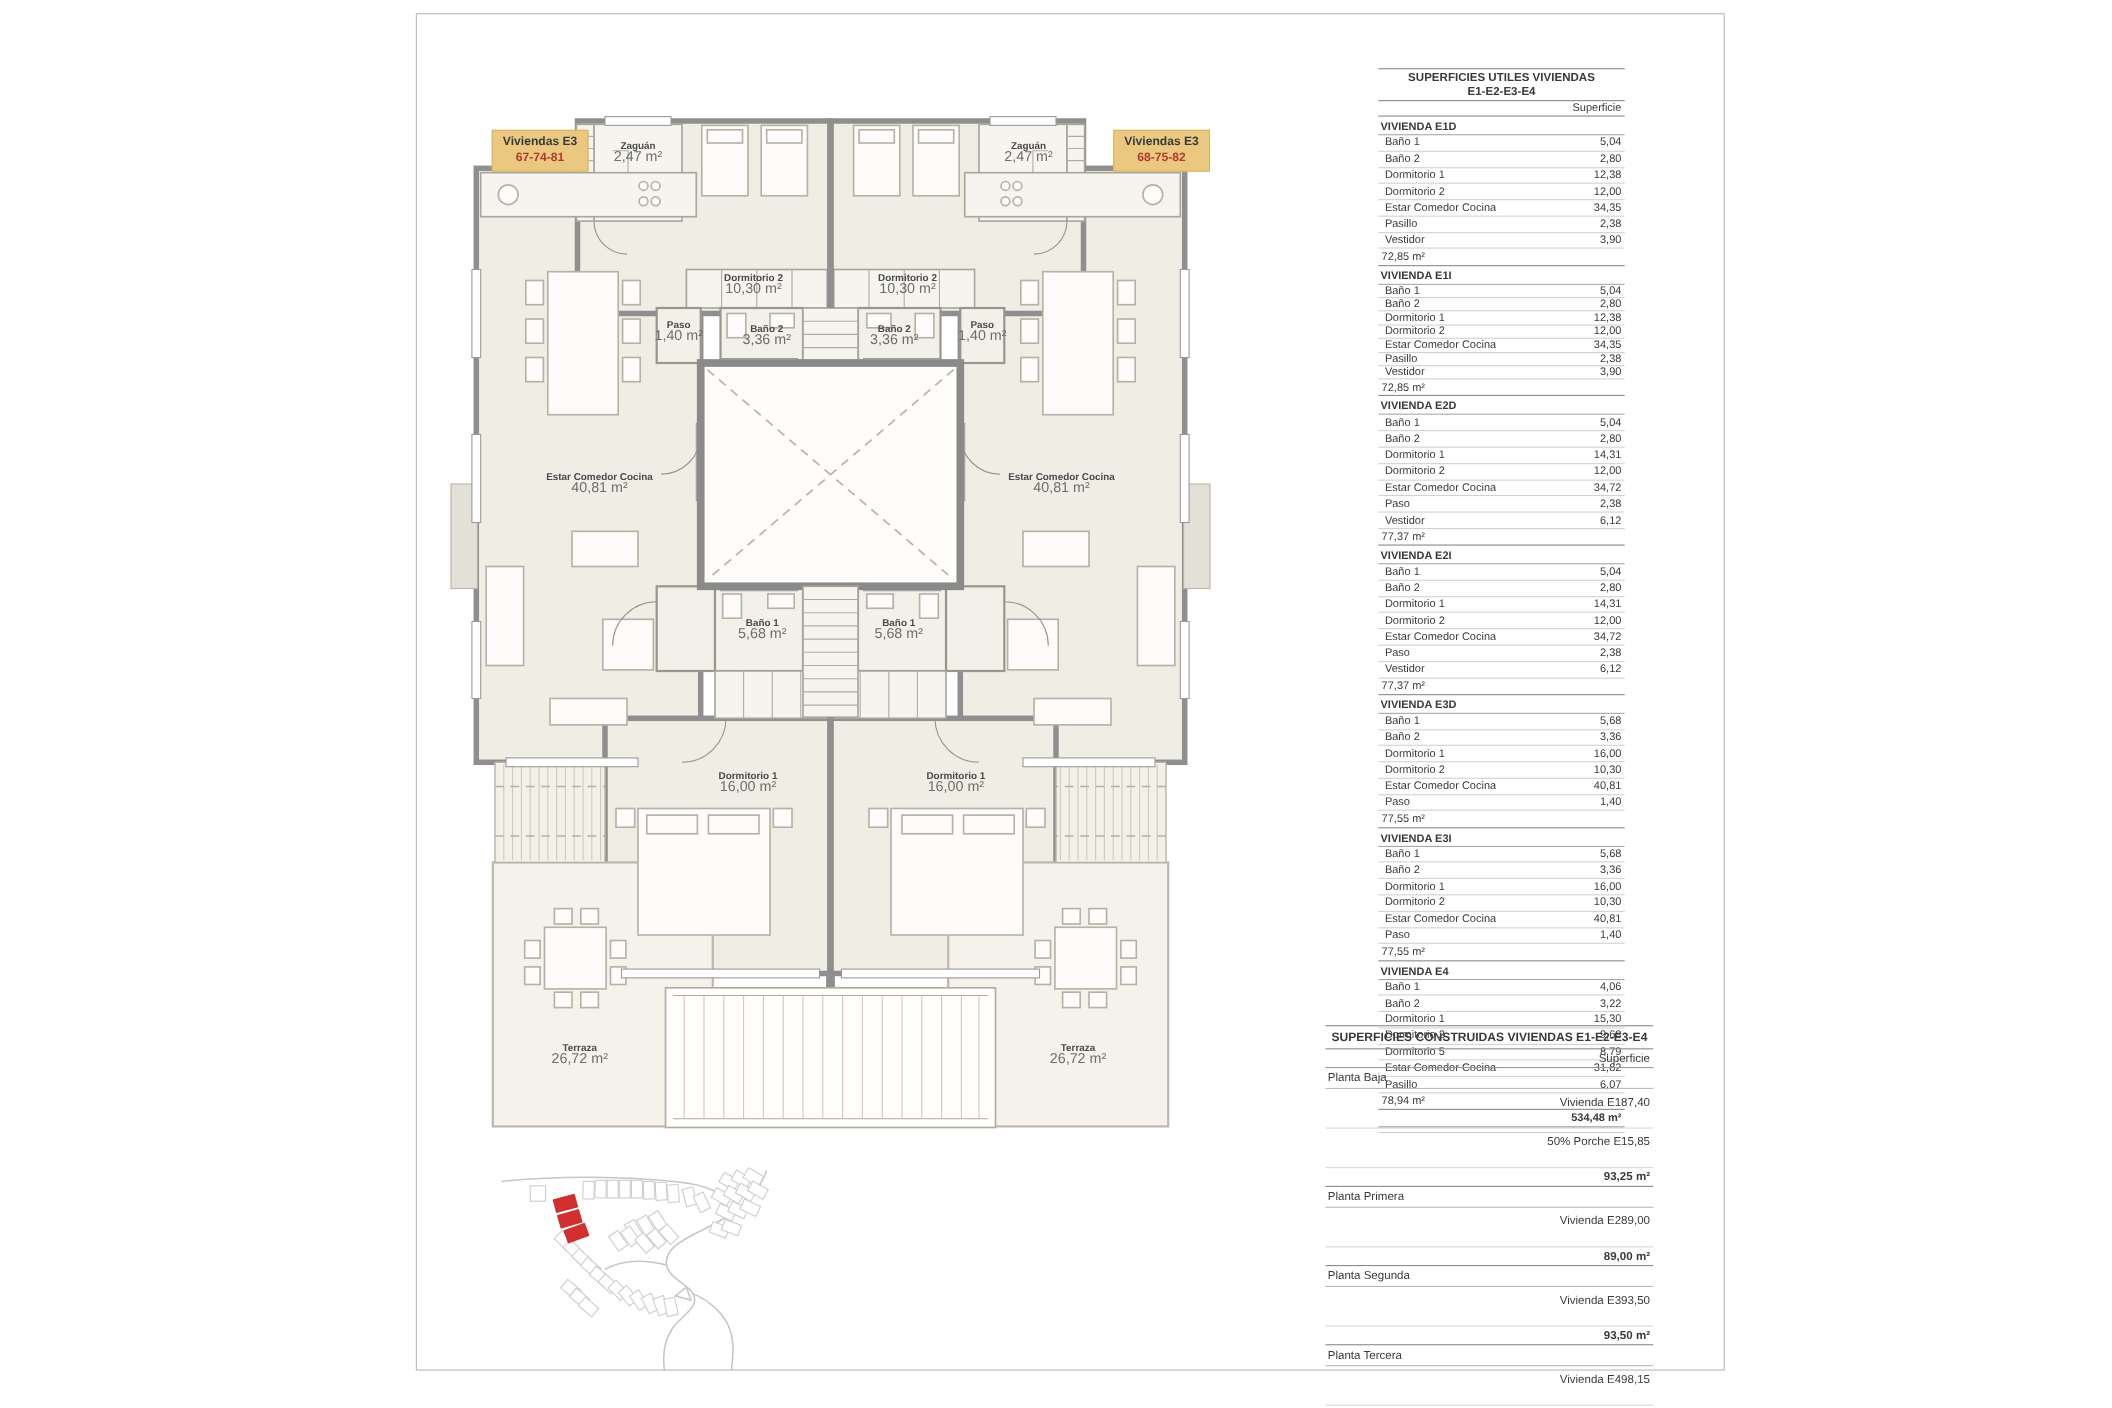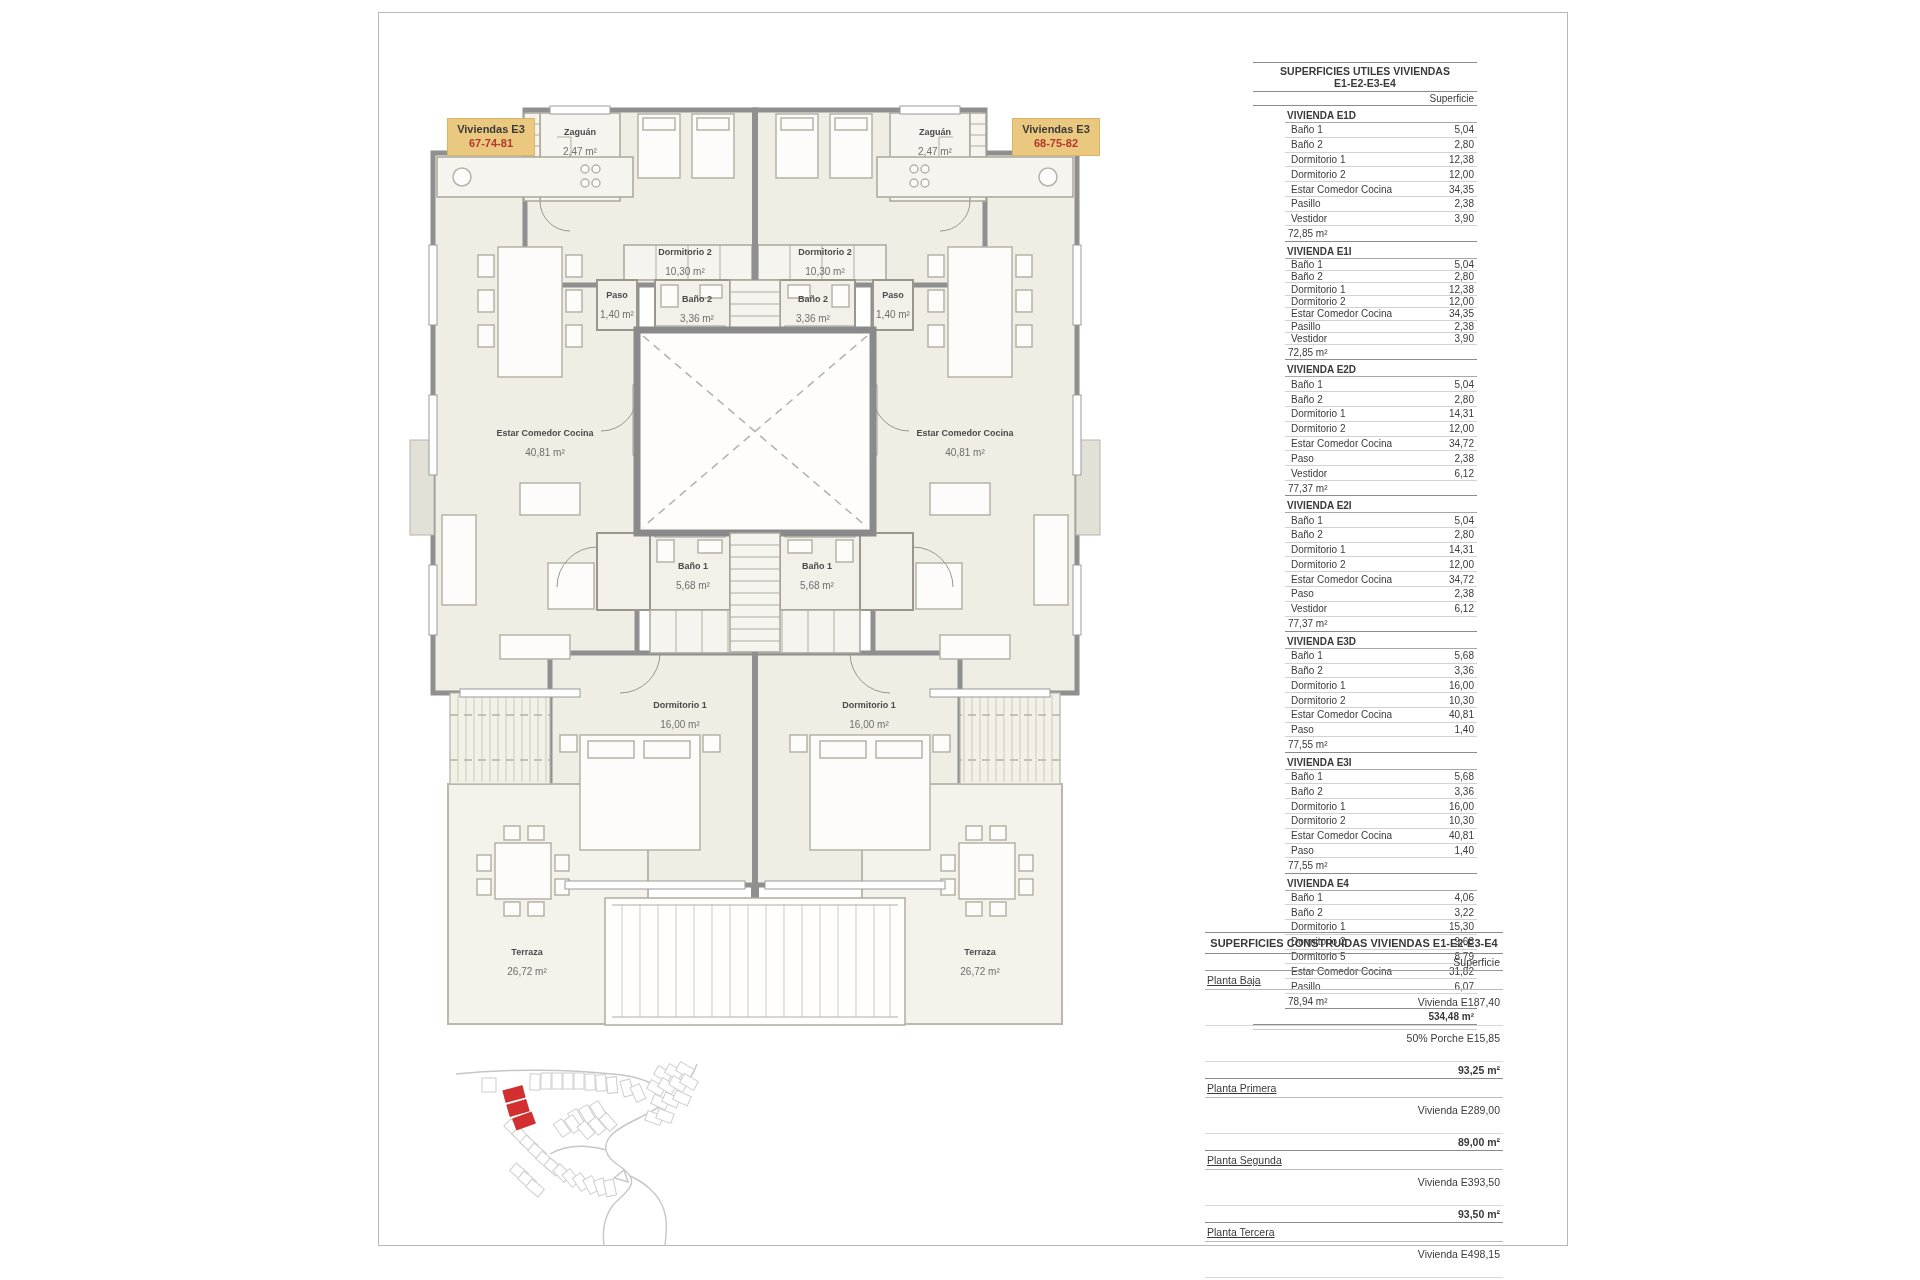--- a/index.html
+++ b/index.html
@@ -21,41 +21,41 @@
   .dash{stroke:#b5b1a6;stroke-width:1.5;stroke-dasharray:8 6;fill:none;}
   .thin{stroke:#b0aca2;stroke-width:1;fill:none;}
   .wallfill{fill:#8f8f8f;}
   .acunit{fill:#e3e0d8;stroke:#b9b5aa;stroke-width:1;}
   .perg{fill:#fffefc;stroke:#b0aca0;stroke-width:1.5;}
   .arc{fill:none;stroke:#9a968c;stroke-width:1;}
   .hatchline{stroke:#cdc9be;stroke-width:1;}
 
   .rlabel{position:absolute;transform:translate(-50%,0);text-align:center;color:#4a4a4a;white-space:nowrap;pointer-events:none;}
   .rlabel .rname{font-weight:bold;font-size:9px;line-height:10px;}
-  .rlabel .rarea{font-size:10px;line-height:9px;color:#6e6e6e;margin-top:10px;}
+  .rlabel .rarea{font-size:13px;line-height:9px;color:#6e6e6e;}
   .unitbox{position:absolute;width:88px;height:38px;background:#eac87f;border:1px solid #d9b566;text-align:center;padding-top:3px;box-sizing:border-box;}
   .unitbox .ut{font-weight:bold;font-size:11px;color:#3a3a3a;line-height:14px;}
   .unitbox .un{font-size:11px;font-weight:bold;color:#b03a2e;line-height:14px;}
 
   
   .t1{position:absolute;left:1253px;top:62px;width:224px;font-size:10px;color:#3a3a3a;}
   .t1-title{font-weight:bold;text-align:center;font-size:10.5px;line-height:12px;border-top:1.5px solid #8a8a8a;border-bottom:1px solid #8a8a8a;padding:2px 0;}
   .t1-sup{text-align:right;padding:1px 3px;border-bottom:1px solid #8a8a8a;}
-  .sec{margin-top:3px;margin-left:32px;}
+  .sec{margin-top:3px;}
   .sec-name{font-weight:bold;padding:1px 2px;border-bottom:1px solid #a8a8a8;}
   .trow{display:flex;justify-content:space-between;padding:1.4px 3px 1.4px 6px;border-bottom:1px solid #d2d2d2;}
   .tight .trow{padding-top:0.2px;padding-bottom:0.2px;}
   .sec-total{text-align:left;padding:1.6px 3px;border-bottom:1.5px solid #8a8a8a;}
   .grand{text-align:right;font-weight:bold;padding:2px 3px;border-bottom:1.5px solid #8a8a8a;}
   .t1-footer{height:4px;border-bottom:1px solid #cccccc;}
 
   .t2{position:absolute;left:1205px;top:932px;width:298px;font-size:10.5px;color:#3a3a3a;}
   .t2-title{font-weight:bold;text-align:center;font-size:11px;padding:4px 0;border-top:1.5px solid #8a8a8a;border-bottom:1px solid #8a8a8a;}
   .t2-sup{text-align:right;padding:2px 3px;border-bottom:1px solid #999;}
-  .g-name{padding:3px 2px;border-bottom:1px solid #bbb;text-decoration:underline;}
+  .g-name{padding:3px 2px;border-bottom:1px solid #bbb;}
   .g-row{display:flex;justify-content:flex-end;padding:6px 3px 17px 9px;border-bottom:1px solid #d8d8d8;}
   .g-total{text-align:right;font-weight:bold;padding:2px 3px;border-bottom:1.5px solid #8a8a8a;}
   .t2-footer{height:16px;border-bottom:1px solid #bdbdbd;}
 
   
   .caption{position:absolute;left:700px;top:1088px;width:400px;text-align:right;font-size:13.5px;color:#3c3c3c;line-height:17px;}
   #sitemap{position:absolute;left:452px;top:1058px;width:256px;height:200px;}
   .map-road{fill:none;stroke:#c6c6c6;stroke-width:1.4;}
   .map-house{fill:#ffffff;stroke:#cdcdcd;stroke-width:1;}
   .map-red{fill:#d32f2f;stroke:#b71c1c;stroke-width:0.6;}

